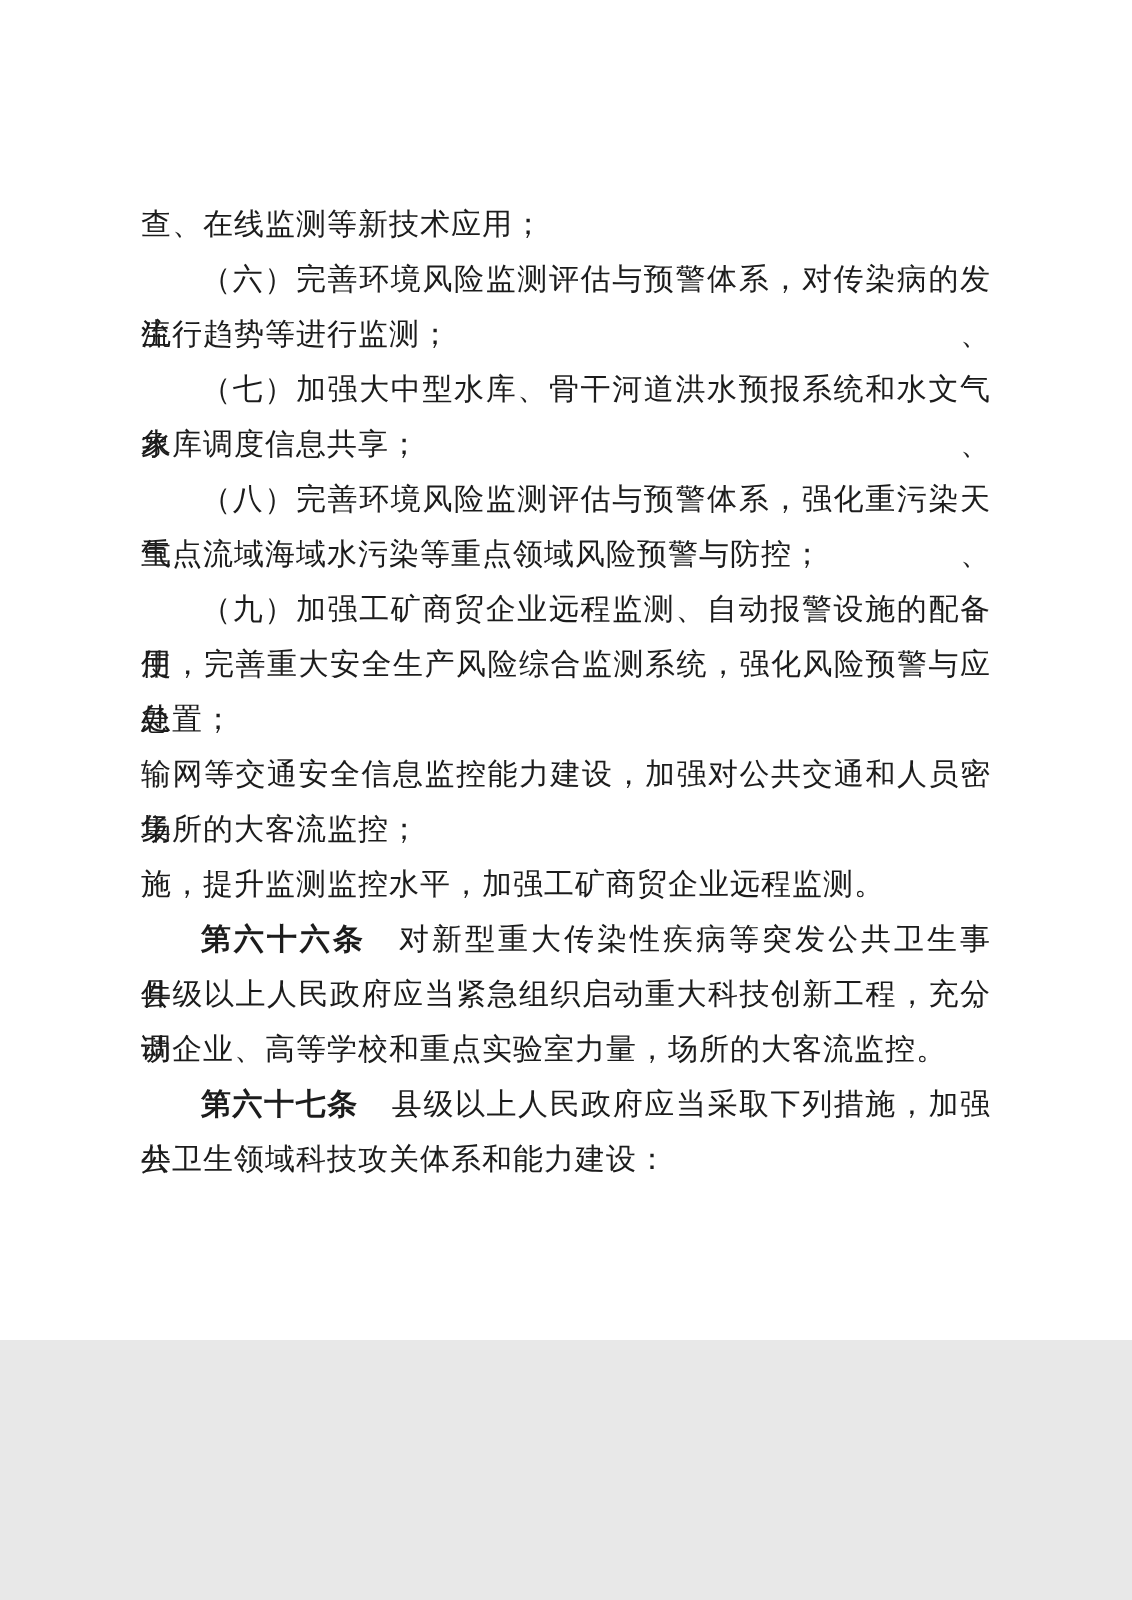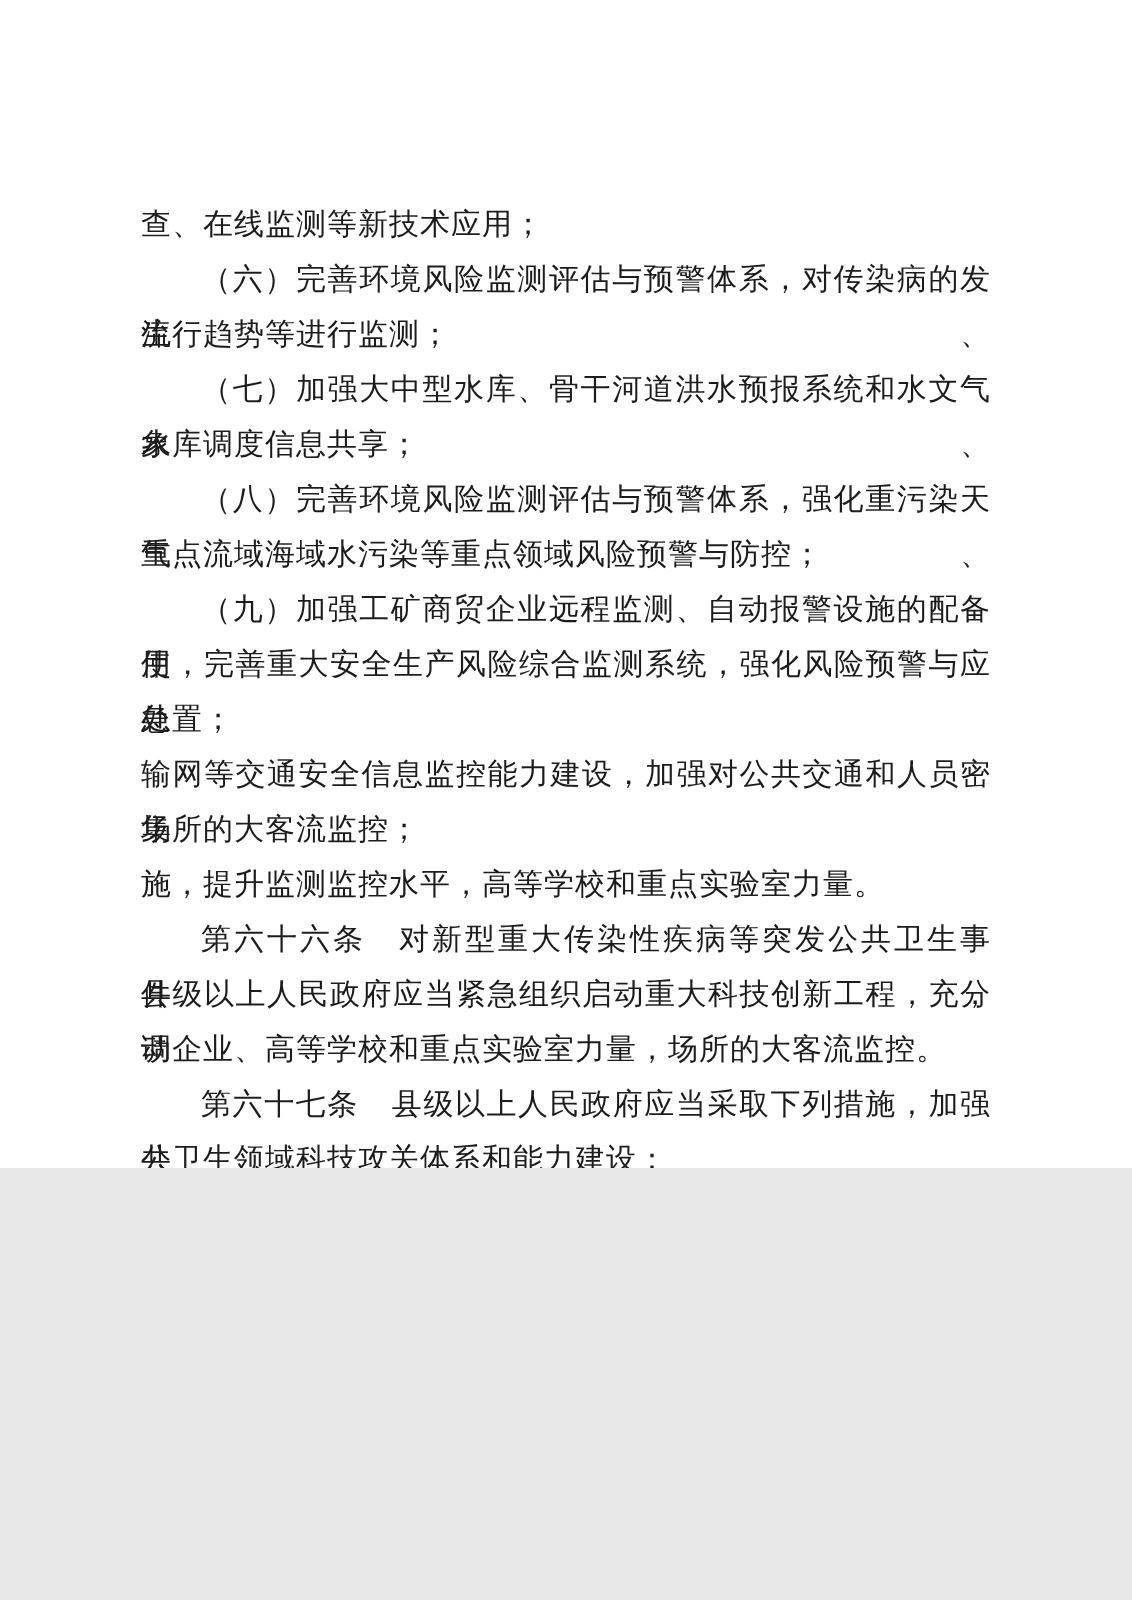--- a/index.html
+++ b/index.html
@@ -3,21 +3,21 @@
 <meta charset="utf-8">
 <style>
   html, body {
     margin: 0;
     padding: 0;
     background: #e8e8e8;
   }
   .page {
     position: relative;
     width: 1132px;
-    height: 1168px;
+    height: 1340px;
     margin: 0 auto;
     background: #ffffff;
     overflow: hidden;
     font-family: "Liberation Serif", "DejaVu Serif", serif;
     color: #1c1c1c;
   }
   .text-block {
     position: absolute;
     left: 141px;
     top: 196px;
@@ -33,21 +33,21 @@
   .line.full {
     white-space: normal;
     text-align: justify;
     text-align-last: justify;
     -moz-text-align-last: justify;
   }
   .line.indent {
     text-indent: 60px;
   }
   .article-no {
-    font-weight: 400;
+    font-weight: 700;
     font-family: "Liberation Sans", "DejaVu Sans", sans-serif;
     margin-right: 1.1em;
   }
   .page-number {
     position: absolute;
     top: 1412px;
     right: 170px;
     font-size: 28px;
     letter-spacing: 4px;
     color: #c2410c;
@@ -64,21 +64,21 @@
       <div class="line"><span>流行趋势等进行监测；</span></div>
       <div class="line indent full"><span>（七）加强大中型水库、骨干河道洪水预报系统和水文气象、</span></div>
       <div class="line"><span>水库调度信息共享；</span></div>
       <div class="line indent full"><span>（八）完善环境风险监测评估与预警体系，强化重污染天气、</span></div>
       <div class="line"><span>重点流域海域水污染等重点领域风险预警与防控；</span></div>
       <div class="line indent full"><span>（九）加强工矿商贸企业远程监测、自动报警设施的配备使</span></div>
       <div class="line full"><span>用，完善重大安全生产风险综合监测系统，强化风险预警与应急</span></div>
       <div class="line"><span>处置；</span></div>
       <div class="line full"><span>输网等交通安全信息监控能力建设，加强对公共交通和人员密集</span></div>
       <div class="line"><span>场所的大客流监控；</span></div>
-      <div class="line"><span>施，提升监测监控水平，高等学校和重点实验室力量。</span></div>
+      <div class="line"><span>施，提升监测监控水平，加强工矿商贸企业远程监测。</span></div>
       <div class="line indent full"><span class="article-no">第六十六条</span><span>对新型重大传染性疾病等突发公共卫生事件，</span></div>
       <div class="line full"><span>县级以上人民政府应当紧急组织启动重大科技创新工程，充分调</span></div>
       <div class="line"><span>动企业、高等学校和重点实验室力量，场所的大客流监控。</span></div>
       <div class="line indent full"><span class="article-no">第六十七条</span><span>县级以上人民政府应当采取下列措施，加强公</span></div>
       <div class="line"><span>共卫生领域科技攻关体系和能力建设：</span></div>
     </div>
   <div class="page-number">- 19 -</div>
 </div>
 
 </body></html>

